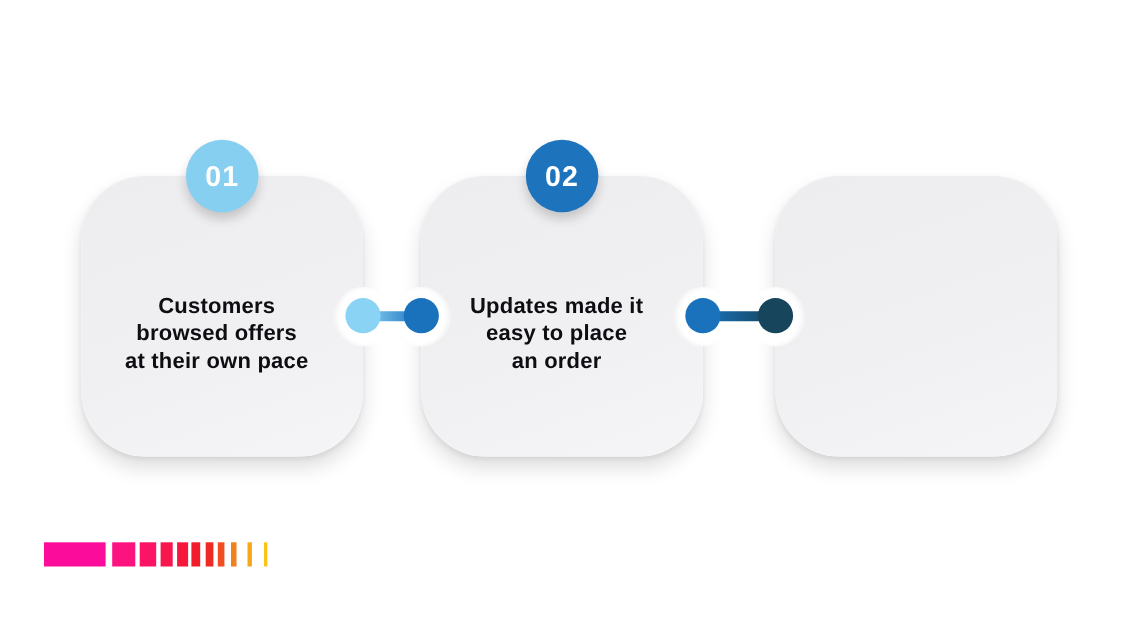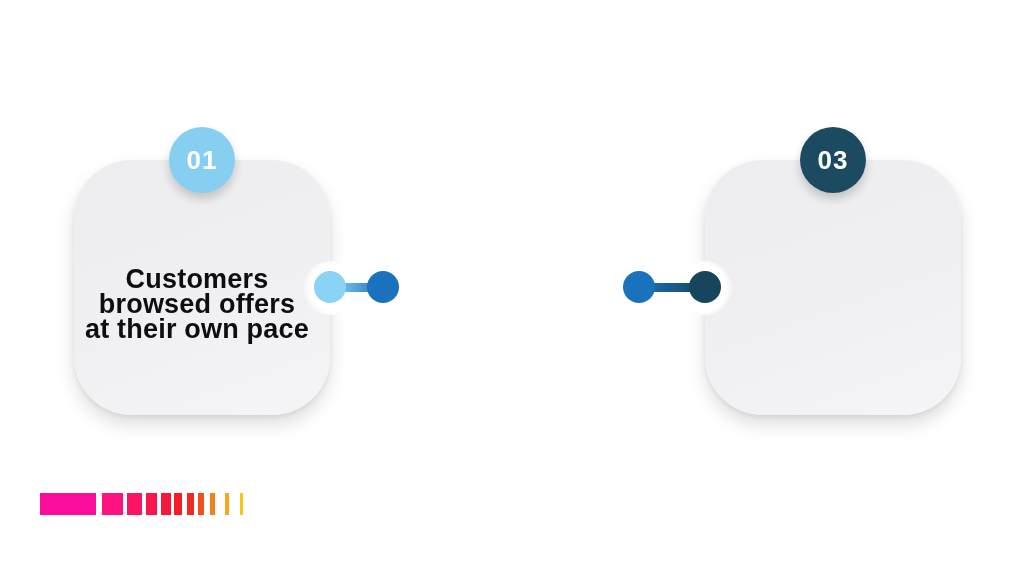--- a/index.html
+++ b/index.html
@@ -23,21 +23,21 @@
     width:66px; height:66px; border-radius:50%;
     display:flex; align-items:center; justify-content:center;
     color:#ffffff; font-size:26px; font-weight:bold; letter-spacing:1px;
     box-shadow:0 6px 10px rgba(0,0,0,0.18);
     z-index:4;
   }
   .card-text {
     position:absolute; left:6px; right:16px;
     top:calc(50% + 16px); transform:translateY(-50%);
     text-align:center; white-space:pre-line;
-    font-size:27px; font-weight:bold; line-height:25px;
+    font-size:20px; font-weight:bold; line-height:25px;
     color:#0d0d12; letter-spacing:0.2px;
     z-index:3;
   }
   .notch {
     position:absolute; width:54px; height:54px; border-radius:50%;
     background:#ffffff; top:100.5px; z-index:2;
   }
   .notch-right { right:-27px; box-shadow:inset 3px 0 4px rgba(0,0,0,0.05); }
   .notch-left  { left:-27px;  box-shadow:inset -3px 0 4px rgba(0,0,0,0.05); }
   .connector-bar {
@@ -64,25 +64,32 @@
   <div class="card card-1">
     <div class="badge" style="background: rgb(135, 207, 241);">
       <span>01</span>
     </div>
     <div class="notch notch-right"></div>
     <div class="card-text">Customers
 browsed offers
 at their own pace</div>
   </div>
 
+  <div class="card card-2">
+    <div class="badge" style="background: rgb(30, 116, 188);">
+      <span>02</span>
+    </div>
+    <div class="notch notch-left"></div>
+    <div class="notch notch-right"></div>
+    <div class="card-text">Updates made it
+easy to place
+an order</div>
+  </div>
 
   <div class="card card-3">
-    <div class="badge" style="background: rgb(28, 74, 97);">
-      <span>03</span>
-    </div>
     <div class="notch notch-left"></div>
   </div>
 
   <div class="connector-bar c1" style="background: linear-gradient(90deg, rgb(139, 211, 245), rgb(26, 114, 189));"></div>
   <div class="dot d1a" style="background: rgb(139, 211, 245);"></div>
   <div class="dot d1b" style="background: rgb(26, 114, 189);"></div>
 
   <div class="connector-bar c2" style="background: linear-gradient(90deg, rgb(26, 114, 189), rgb(22, 69, 92));"></div>
   <div class="dot d2a" style="background: rgb(26, 114, 189);"></div>
   <div class="dot d2b" style="background: rgb(22, 69, 92);"></div>

